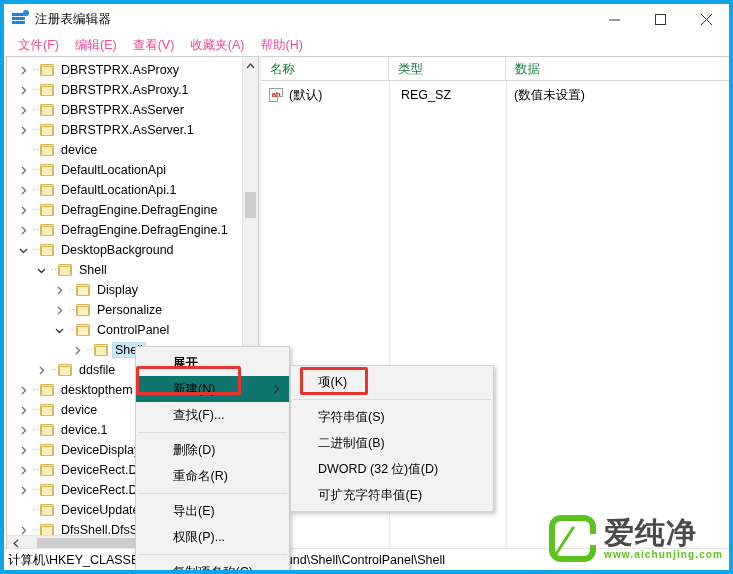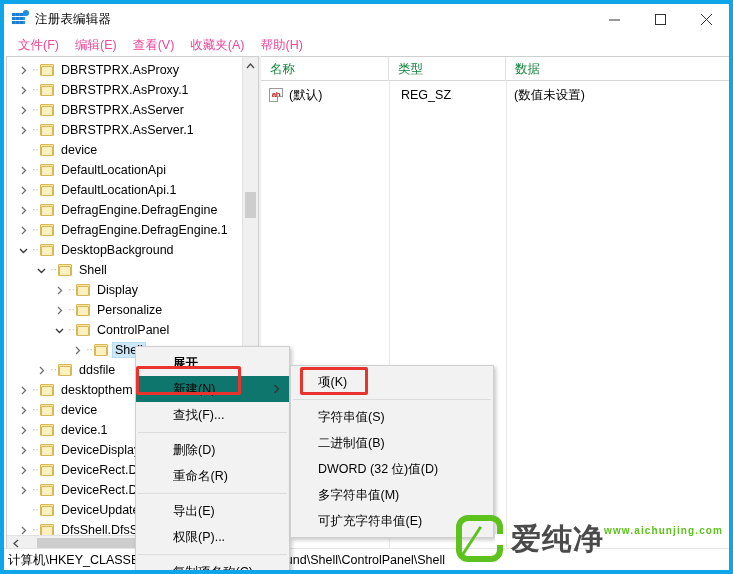--- a/index.html
+++ b/index.html
@@ -442,21 +442,21 @@
     transform-origin: center;
   }
   .wm-logo .notch {
     position: absolute;
     right: -9px; top: 13px;
     width: 11px; height: 11px;
     background: #ffffff;
   }
   .wm-text {
     display: flex;
-    flex-direction: row;
+    flex-direction: column;
     line-height: 1;
   }
   .wm-cn {
     font-size: 30px;
     font-weight: bold;
     color: #4a4a4a;
     letter-spacing: 1px;
   }
   .wm-url {
     font-size: 10px;
@@ -873,21 +873,20 @@
       <div class="ctx-sep"></div>
       <div class="ctx-item"><span>复制项名称(C)</span></div>
     </div>
 
   <div class="submenu" id="submenu-root">
       <div class="sub-item"><span>项(K)</span></div>
       <div class="sub-sep"></div>
       <div class="sub-item"><span>字符串值(S)</span></div>
       <div class="sub-item"><span>二进制值(B)</span></div>
       <div class="sub-item"><span>DWORD (32 位)值(D)</span></div>
-      <div class="sub-item"><span>多字符串值(M)</span></div>
       <div class="sub-item"><span>可扩充字符串值(E)</span></div>
     </div>
 
   <div class="redbox" id="redbox-0" style="left: 132px; top: 362px; width: 105px; height: 29px; border-color: rgb(232, 51, 47);"></div>
   <div class="redbox" id="redbox-1" style="left: 296px; top: 363px; width: 68px; height: 28px; border-color: rgb(232, 51, 47);"></div>
 
   <div class="statusbar">计算机\HKEY_CLASSES_ROOT\DesktopBackground\Shell\ControlPanel\Shell</div>
 
   <div class="watermark">
     <div class="wm-logo">

